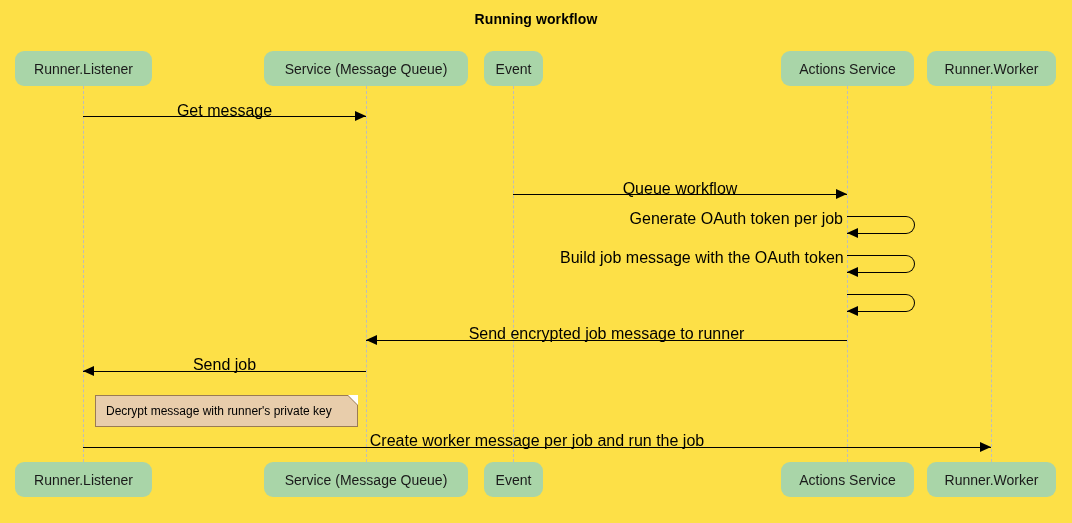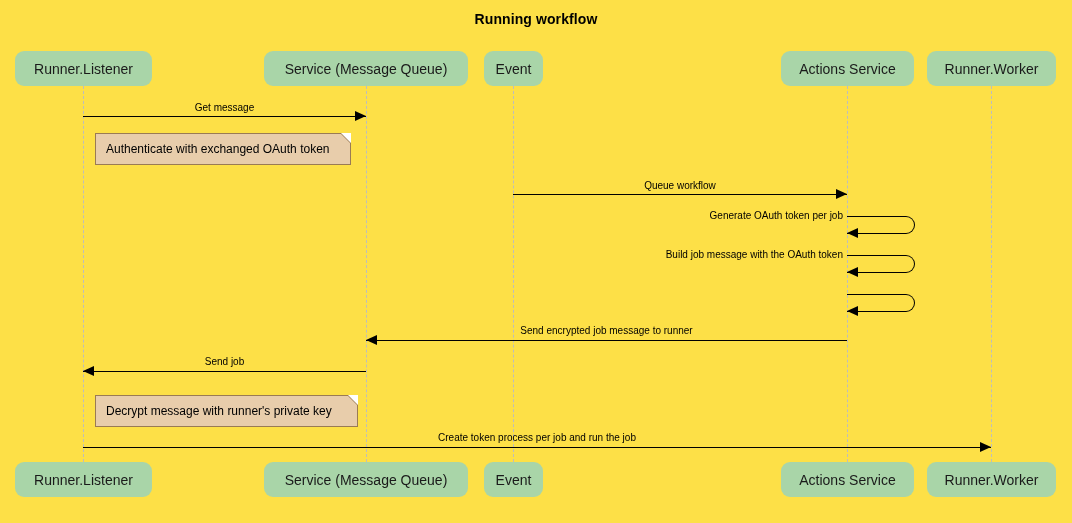--- a/index.html
+++ b/index.html
@@ -61,21 +61,21 @@
     border-bottom: 5px solid transparent;
   }
   .arrow-head.right {
     border-left: 11px solid #000000;
   }
   .arrow-head.left {
     border-right: 11px solid #000000;
   }
   .msg-label {
     position: absolute;
-    font-size: 10px;
+    font-size: 16px;
     color: #000000;
     white-space: nowrap;
     text-align: center;
   }
   .note {
     position: absolute;
     box-sizing: border-box;
     background: #e8cdab;
     border: 1px solid #9a7b54;
     color: #000000;
@@ -134,25 +134,20 @@
   <div class="participant" style="left:15px; top:462px; width:137px;">Runner.Listener</div>
   <div class="participant" style="left:264px; top:462px; width:204px;">Service (Message Queue)</div>
   <div class="participant" style="left:484px; top:462px; width:59px;">Event</div>
   <div class="participant" style="left:781px; top:462px; width:133px;">Actions Service</div>
   <div class="participant" style="left:927px; top:462px; width:129px;">Runner.Worker</div>
 
   <div class="msg-label" style="left:83px; top:102px; width:283px;">Get message</div>
   <div class="msg-line" style="left:83px; top:116px; width:283px;"></div>
   <div class="arrow-head right" style="left:355px; top:111px;"></div>
 
-  <div class="note" style="left:95px; top:133px; width:256px;">
-    <span>Authenticate with exchanged OAuth token</span>
-    <span class="fold-edge"></span>
-    <span class="fold-inner"></span>
-  </div>
 
   <div class="msg-label" style="left:513px; top:180px; width:334px;">Queue workflow</div>
   <div class="msg-line" style="left:513px; top:194px; width:334px;"></div>
   <div class="arrow-head right" style="left:836px; top:189px;"></div>
 
   <div class="msg-label" style="left:600px; top:210px; width:243px; text-align:right;">Generate OAuth token per job</div>
   <div class="selfloop" style="left:847px; top:216px; width:68px; height:18px;"></div>
   <div class="arrow-head left" style="left:847px; top:228px;"></div>
 
   <div class="msg-label" style="left:560px; top:249px; width:283px; text-align:right;">Build job message with the OAuth token</div>
@@ -169,17 +164,17 @@
   <div class="msg-label" style="left:83px; top:356px; width:283px;">Send job</div>
   <div class="msg-line" style="left:83px; top:371px; width:283px;"></div>
   <div class="arrow-head left" style="left:83px; top:366px;"></div>
 
   <div class="note" style="left:95px; top:383px; width:263px;margin-top:12px;">
     <span>Decrypt message with runner's private key</span>
     <span class="fold-edge"></span>
     <span class="fold-inner"></span>
   </div>
 
-  <div class="msg-label" style="left:83px; top:432px; width:908px;">Create token process per job and run the job</div>
+  <div class="msg-label" style="left:83px; top:432px; width:908px;">Create worker message per job and run the job</div>
   <div class="msg-line" style="left:83px; top:447px; width:908px;"></div>
   <div class="arrow-head right" style="left:980px; top:442px;"></div>
 
 </div>
 
 </body></html>

